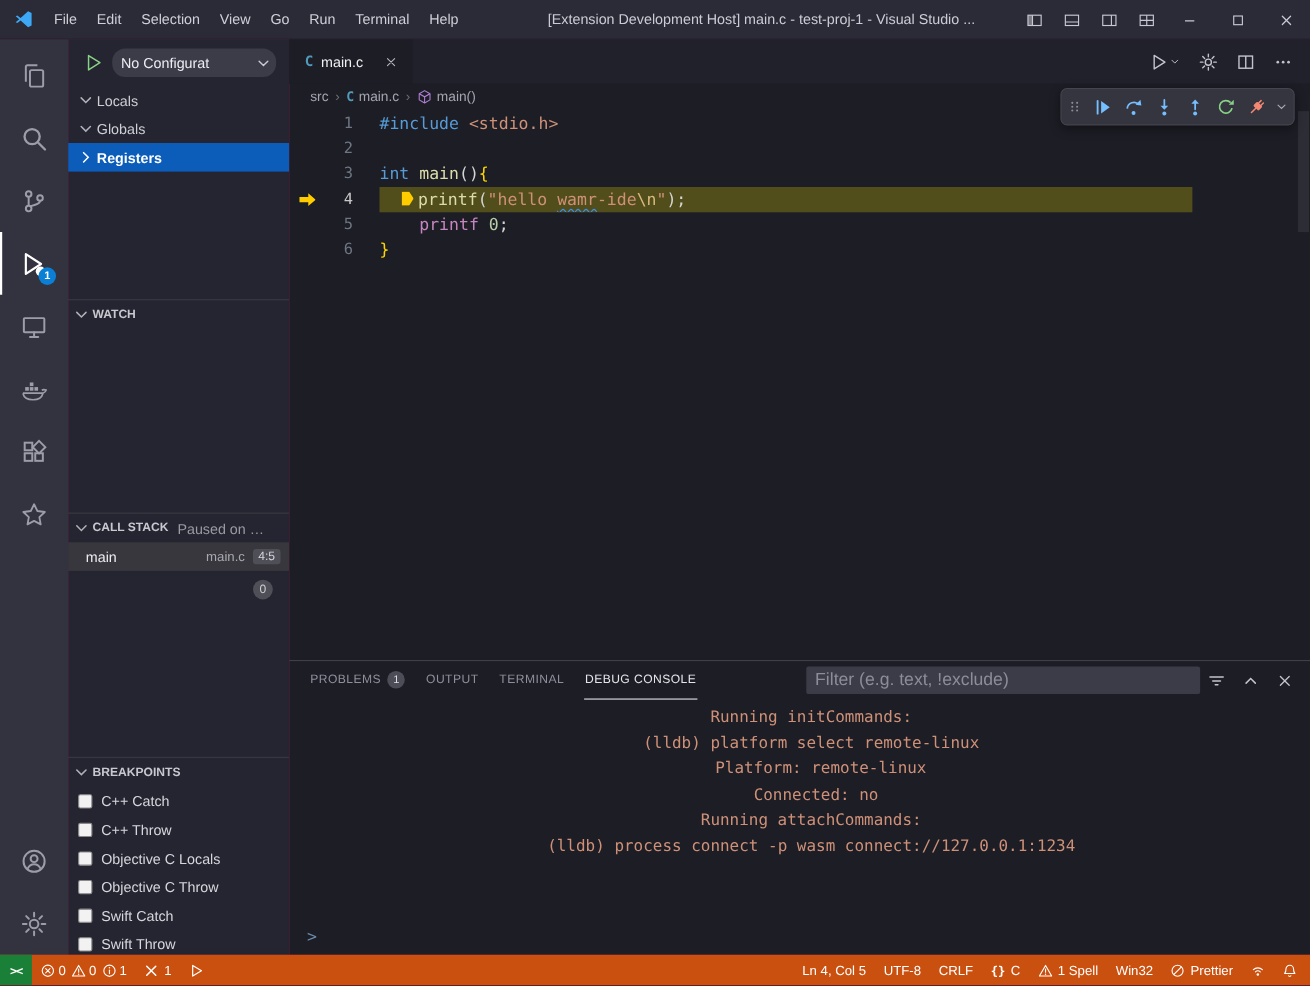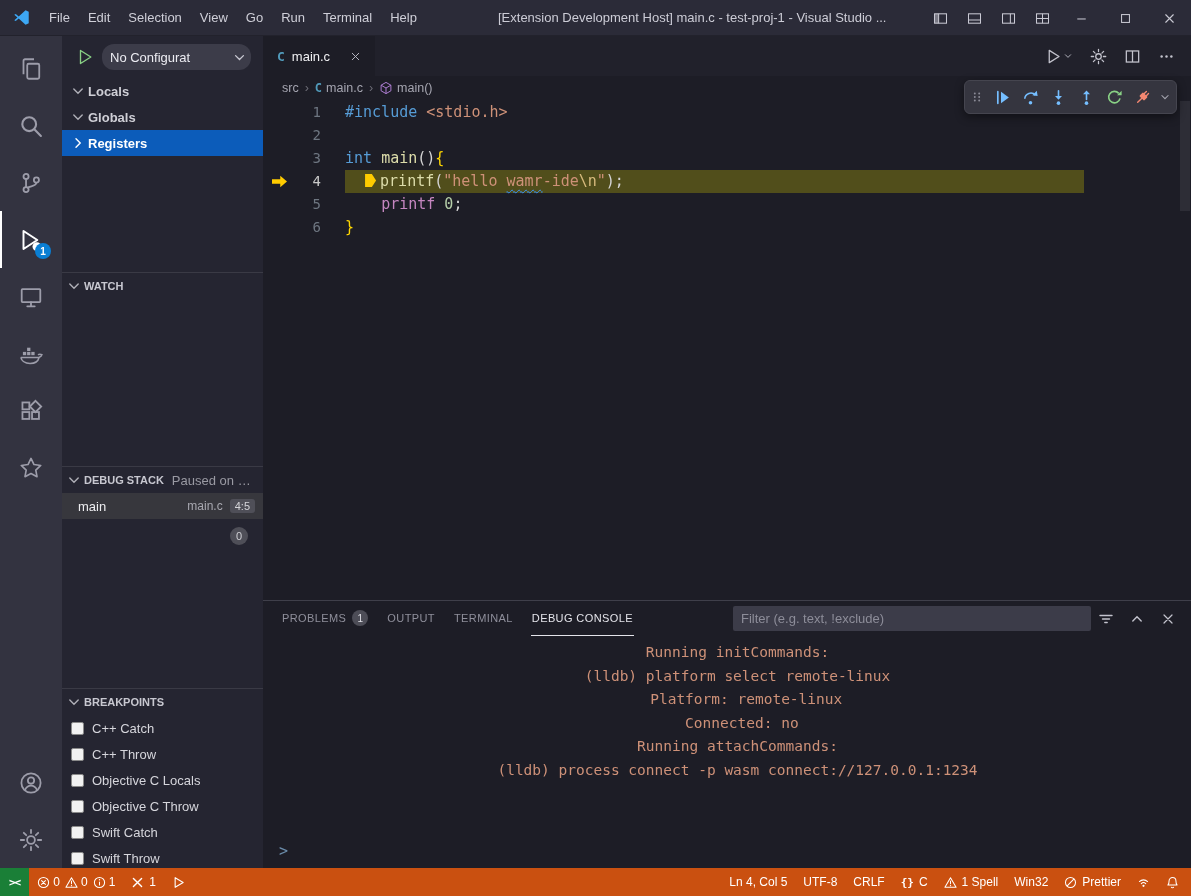--- a/index.html
+++ b/index.html
@@ -36,21 +36,21 @@
   .config-select .icn{width:15px;height:15px;color:#c9c9d2;}
   .pane{position:absolute;left:0;right:0;box-sizing:border-box;}
   #pane-variables{top:42px;height:194px;}
   #pane-watch{top:236px;height:194px;border-top:1px solid #3a3a45;}
   #pane-callstack{top:430px;height:222px;border-top:1px solid #3a3a45;}
   #pane-breakpoints{top:652px;bottom:0;border-top:1px solid #3a3a45;overflow:hidden;}
   .pane-header{height:26px;display:flex;align-items:center;padding:0 8px 0 4px;gap:2px;font-size:11px;font-weight:bold;color:#c8c8d0;cursor:pointer;}
   .pane-header .icn{width:16px;height:16px;color:#b0b0b8;}
   .pane-note{font-weight:normal;font-size:13px;color:#9a9aa3;margin-left:6px;white-space:nowrap;overflow:hidden;text-overflow:ellipsis;max-width:82px;}
   .spacer{flex:1;}
-  .side-row{height:26px;display:flex;align-items:center;padding-left:8px;gap:2px;color:#cfcfd6;cursor:pointer;font-weight:bold;}
+  .side-row{height:26px;display:flex;align-items:center;padding-left:8px;gap:2px;color:#cfcfd6;cursor:pointer;}
   .side-row .icn{width:16px;height:16px;color:#b0b0b8;}
   .side-row.selected{background:#0c5cba;color:#fff;font-weight:bold;}
   .side-row.selected .icn{color:#fff;}
   .cs-frame{height:26px;display:flex;align-items:center;background:#37373d;padding-left:16px;cursor:pointer;}
   .cs-name{color:#ededf0;}
   .cs-file{margin-left:auto;color:#a8a8b0;font-size:12px;}
   .loc-badge{background:#4f4f58;color:#d5d5da;font-size:11px;padding:1px 5px;border-radius:3px;margin-left:7px;margin-right:8px;}
   .cs-counter-row{display:flex;justify-content:flex-end;padding:8px 15px 0 0;}
   .cs-counter{width:18px;height:18px;border-radius:50%;background:#4f4f58;color:#cfcfd4;font-size:11px;display:flex;align-items:center;justify-content:center;}
   .bp-row{height:26px;display:flex;align-items:center;padding-left:9px;color:#d6d6dc;cursor:pointer;}
@@ -93,21 +93,21 @@
   .tint-blue{color:#75beff}.tint-green{color:#89d185}.tint-red{color:#f48771}
   .dbg-bar .chev{width:12px;height:12px;color:#a8a8b2;cursor:pointer;margin-left:1px;}
   .ed-scrollbar{position:absolute;top:65px;right:1px;width:10px;height:110px;background:rgba(130,130,145,.16);}
 
   
   .panel{position:absolute;left:263px;right:0;top:600px;bottom:28px;background:#1d1d26;border-top:1px solid #3f3f4a;box-sizing:border-box;}
   .panel-header{position:relative;height:35px;display:flex;align-items:center;padding-left:18px;}
   .ptab{height:35px;display:flex;align-items:center;margin-right:17px;padding:0 1px;font-size:11px;letter-spacing:.4px;color:#8f8f9b;cursor:pointer;gap:6px;border-bottom:1px solid transparent;box-sizing:border-box;}
   .ptab.active{color:#e4e4ea;border-bottom-color:#e4e4ea;}
   .ptab-badge{background:#4d4d57;color:#e0e0e6;border-radius:50%;width:16px;height:16px;font-size:10px;display:flex;align-items:center;justify-content:center;letter-spacing:0;}
-  .panel-filter{position:absolute;left:470px;top:5px;width:342px;height:25px;background:#3c3c49;border:none;border-radius:2px;color:#e4e4ea;font-size:13px;padding:0 8px;font-family:"Liberation Sans",sans-serif;outline:none;}
+  .panel-filter{position:absolute;left:470px;top:5px;width:342px;height:25px;background:#3c3c49;border:none;border-radius:2px;color:#e4e4ea;font-size:16px;padding:0 8px;font-family:"Liberation Sans",sans-serif;outline:none;}
   .panel-filter::placeholder{color:#8d8d99;}
   .panel-actions{margin-left:auto;display:flex;align-items:center;gap:15px;padding-right:15px;color:#c3c3cd;}
   .panel-actions .icn{width:16px;height:16px;cursor:pointer;}
   .console{position:absolute;top:40px;left:37px;right:16px;bottom:40px;font-family:"DejaVu Sans Mono",monospace;font-size:14.5px;color:#ce9178;overflow:hidden;}
   .console-line{height:23.5px;line-height:23.5px;white-space:pre;text-align:center;}
   .console-input{position:absolute;bottom:6px;left:16px;right:16px;height:22px;display:flex;align-items:center;cursor:text;}
   .prompt{font-family:"DejaVu Sans Mono",monospace;font-size:15px;color:#6b8caa;}
 
   
   .statusbar{position:absolute;left:0;right:0;bottom:0;height:28px;background:#ca5010;display:flex;align-items:stretch;color:#fff;font-size:12px;}
@@ -353,21 +353,21 @@
       </div>
     </div>
 
     <div class="pane" id="pane-callstack">
       <div class="pane-header">
         <span class="icn">
             <svg viewBox="0 0 16 16">
               <path d="M3.8 6 8 10.2 12.2 6" fill="none" stroke="currentColor" stroke-width="1.4" stroke-linecap="round"></path>
             </svg>
           </span>
-        <span>DEBUG STACK</span>
+        <span>CALL STACK</span>
         <span class="pane-note">Paused on st...</span>
       </div>
       <div id="callstack-frames">
           <div class="cs-frame">
             <span class="cs-name">main</span>
             <span class="cs-file">main.c</span>
             <span class="loc-badge">4:5</span>
           </div>
         </div>
       <div class="cs-counter-row">

